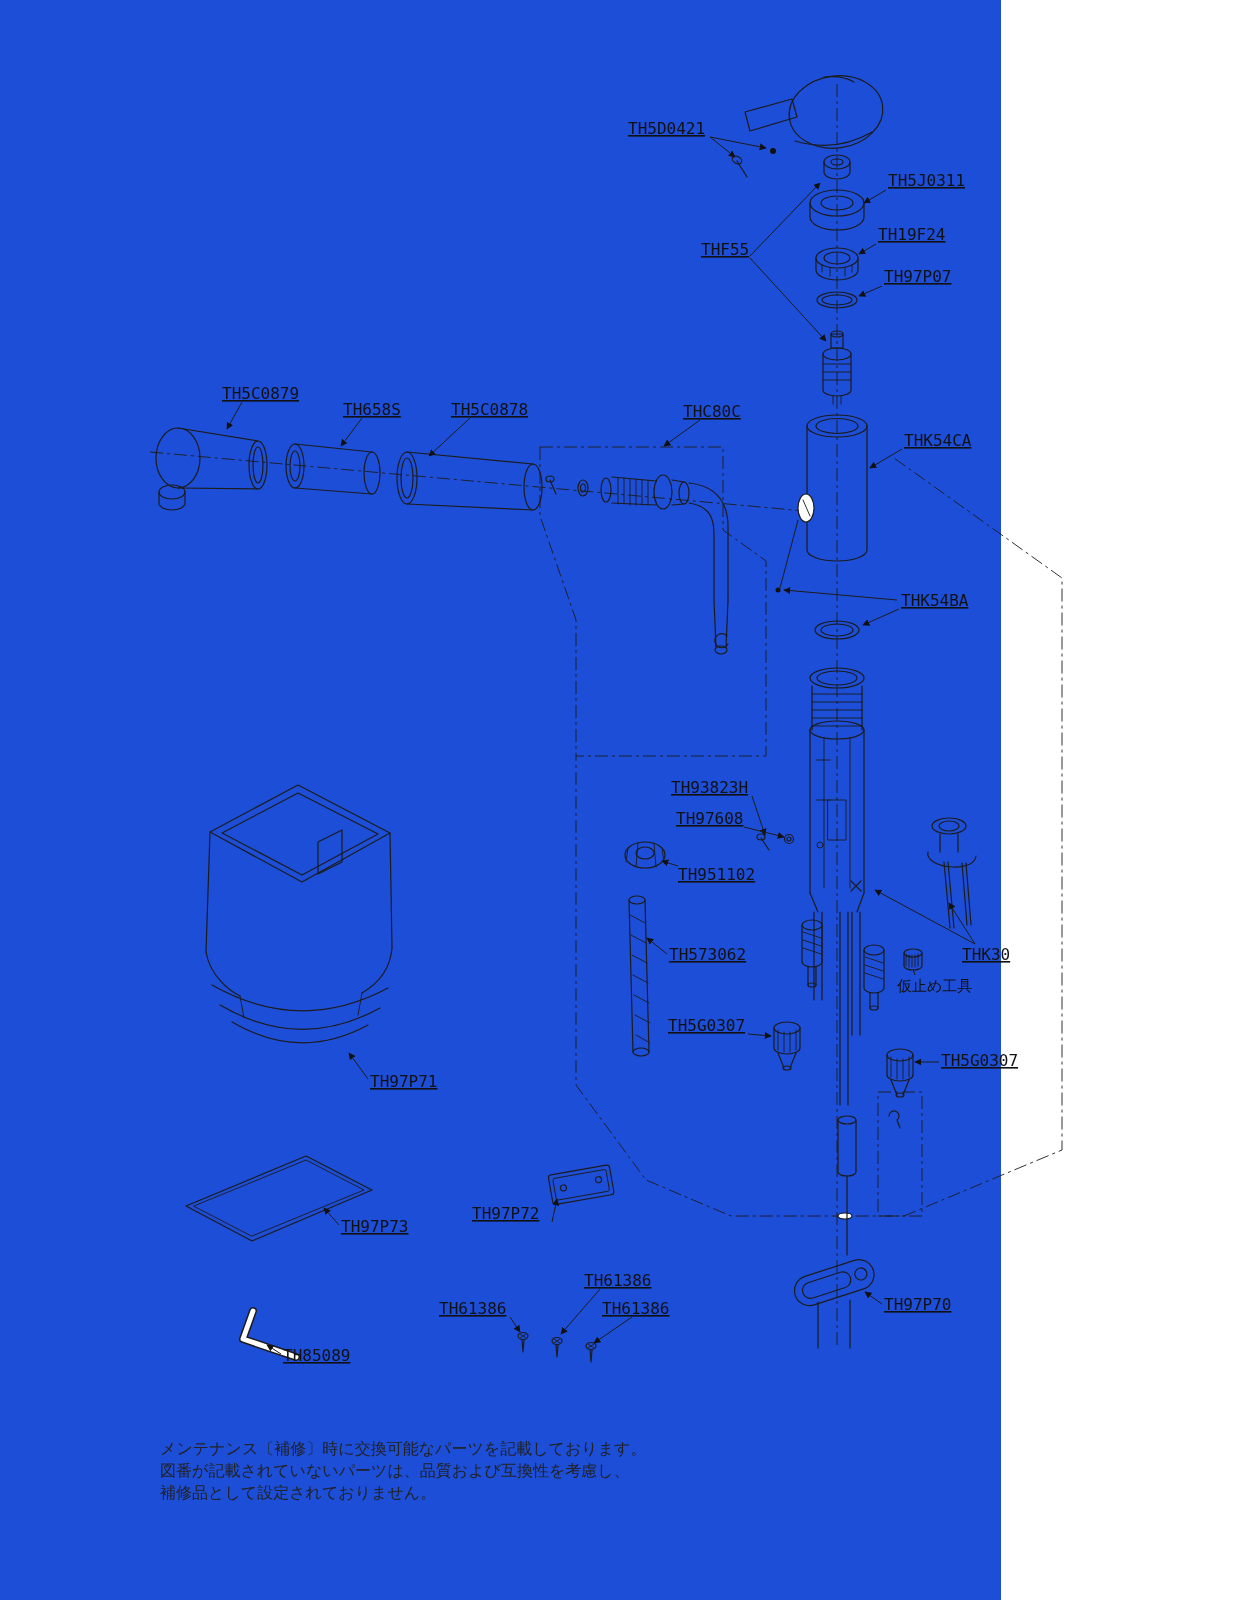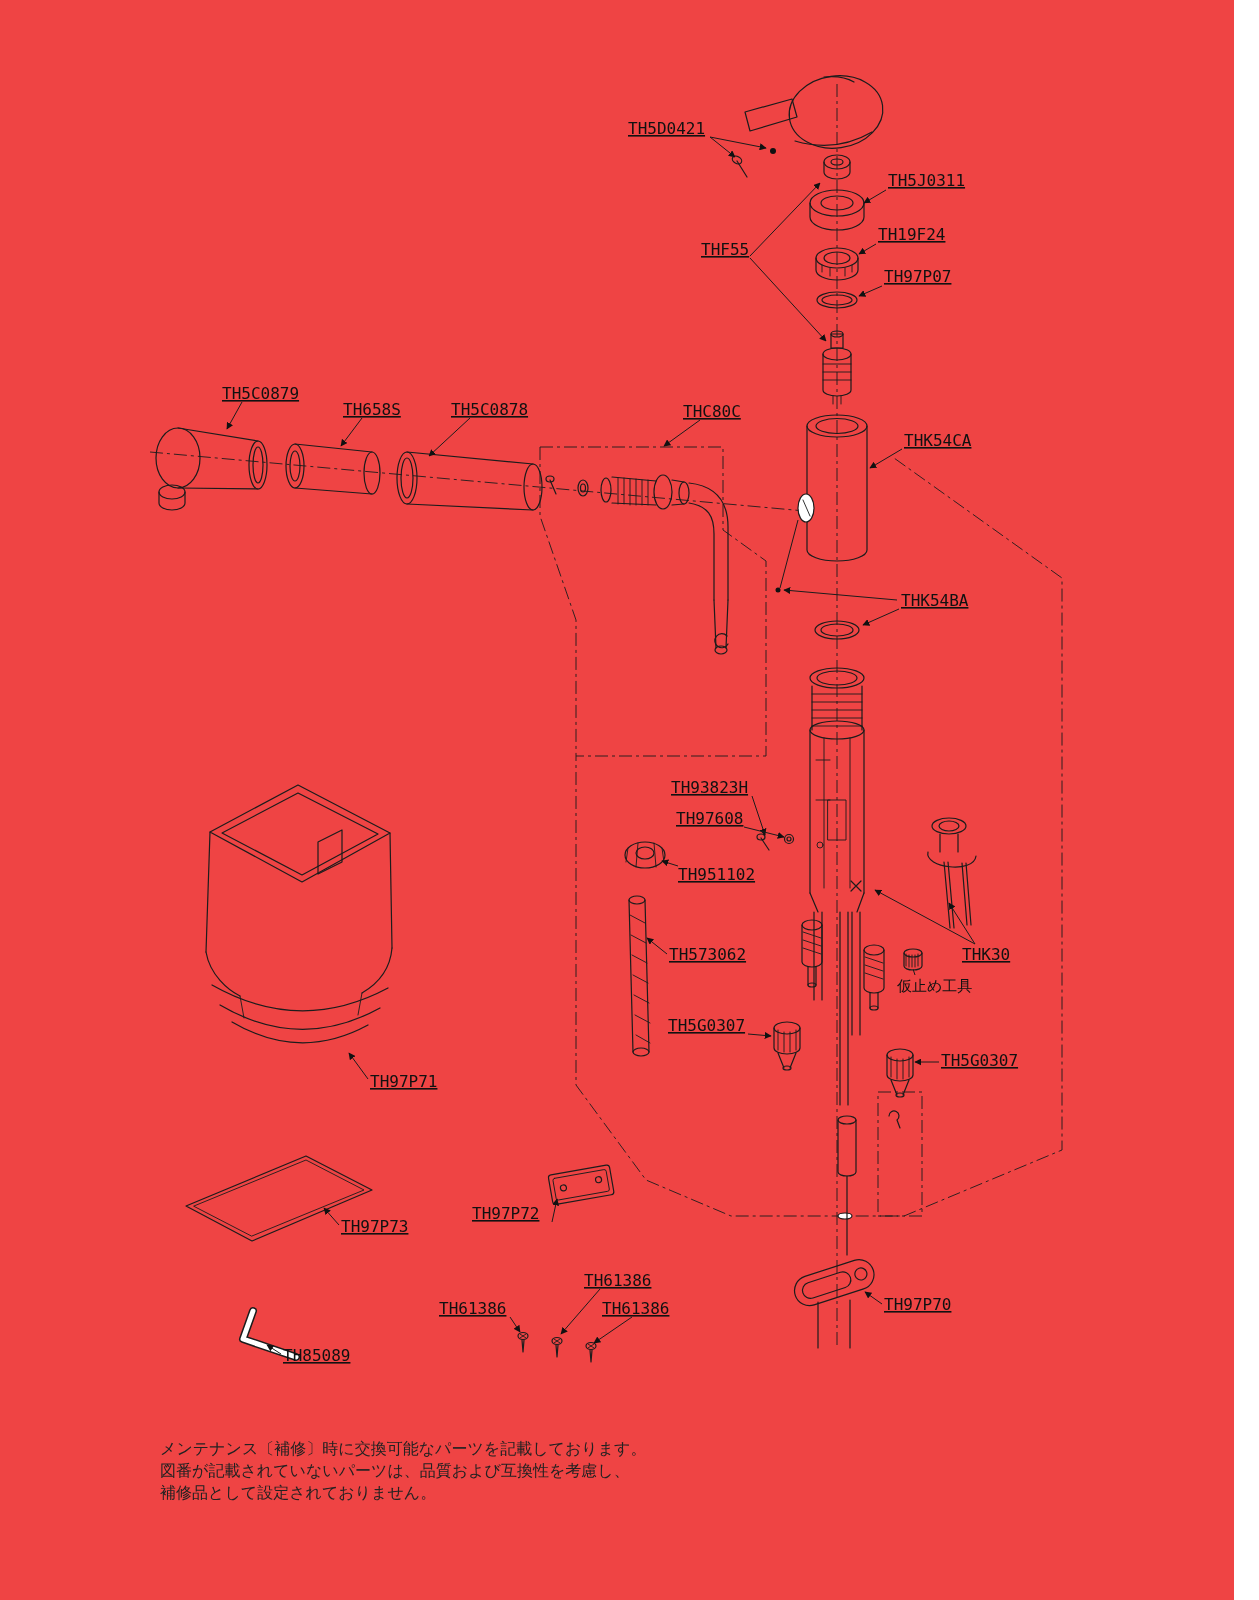--- a/index.html
+++ b/index.html
@@ -1,16 +1,16 @@
 <!DOCTYPE html>
 <html><head>
 <meta charset="utf-8">
 <style>
   html,body{margin:0;padding:0;background:#ffffff;}
-  #page{position:relative;width:1234px;height:1600px;background:#ef4444;font-family:"DejaVu Sans",sans-serif;}
+  #page{position:relative;width:1001px;height:1600px;background:#1d4ed8;font-family:"DejaVu Sans",sans-serif;}
   svg{display:block;}
   .ln{stroke:#1c1c1c;stroke-width:1.2;fill:none;stroke-linecap:round;stroke-linejoin:round;}
   .thin{stroke-width:0.9;}
   .wfill{fill:#ffffff;}
   .dash{stroke:#1c1c1c;stroke-width:0.9;fill:none;stroke-dasharray:13 4 3 4;}
   .leader{stroke:#1c1c1c;stroke-width:1;fill:none;}
   .part-label{font-family:"DejaVu Sans Mono","Liberation Mono",monospace;font-size:16px;fill:#111;text-decoration:underline;}
   .jp-label{font-family:"DejaVu Sans",sans-serif;font-size:15px;fill:#111;}
   .footer-text{font-family:"DejaVu Sans",sans-serif;font-size:16px;fill:#222;}
 </style>

